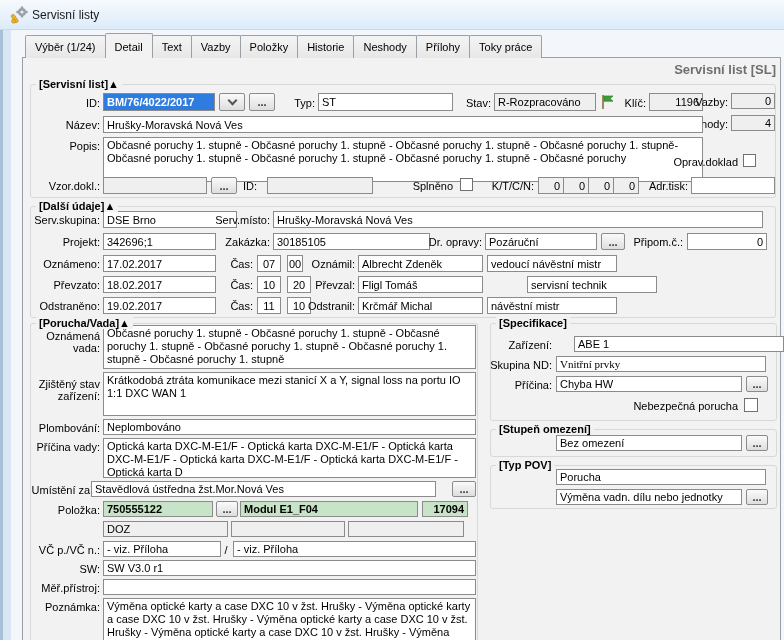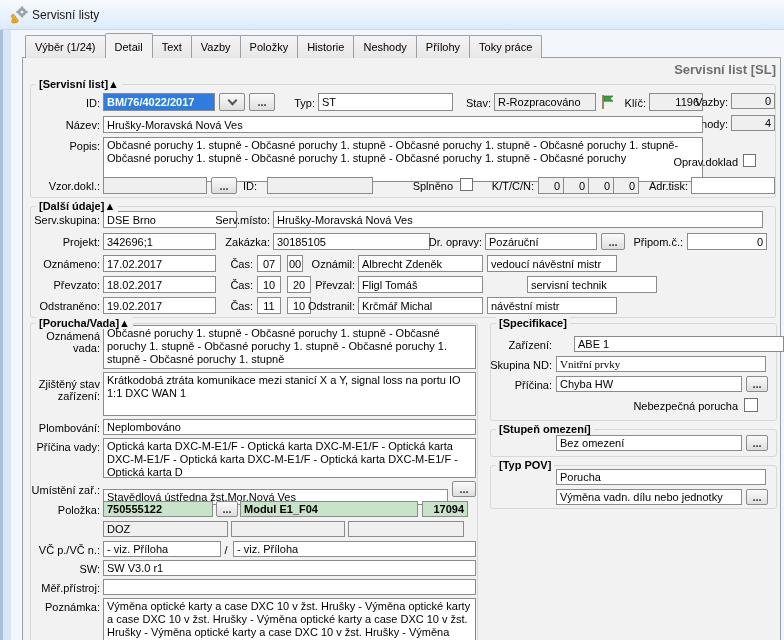--- a/index.html
+++ b/index.html
@@ -213,21 +213,21 @@
 <div class="lbl" style="left:30px;top:378px;width:70px;">Zjištěný stav zařízení:</div>
 <div class="ta" style="left:103px;top:372px;width:373px;height:44px;">Krátkodobá ztráta komunikace mezi stanicí X a Y, signal loss na portu IO 1:1 DXC WAN 1</div>
 
 <div class="lbl" style="left:30px;top:422px;width:70px;">Plombování:</div>
 <div class="fld" style="left:103px;top:419px;width:373px;">Neplombováno</div>
 
 <div class="lbl" style="left:30px;top:441px;width:70px;">Příčina vady:</div>
 <div class="ta" style="left:103px;top:438px;width:373px;height:40px;">Optická karta DXC-M-E1/F - Optická karta DXC-M-E1/F - Optická karta DXC-M-E1/F - Optická karta DXC-M-E1/F - Optická karta DXC-M-E1/F - Optická karta D</div>
 
 <div class="lbl" style="left:28px;top:484px;width:72px;">Umístění zař.:</div>
-<div class="fld" style="left:103px;top:481px;width:345px;margin-top:8px;">Stavědlová ústředna žst.Mor.Nová Ves</div>
+<div class="fld" style="left:91px;top:481px;width:345px;">Stavědlová ústředna žst.Mor.Nová Ves</div>
 <div class="btn" style="left:452px;top:481px;width:24px;">...</div>
 
 <div class="lbl" style="left:30px;top:504px;width:70px;">Položka:</div>
 <div class="fld green" style="left:103px;top:501px;width:110px;">750555122</div>
 <div class="btn" style="left:216px;top:501px;width:22px;">...</div>
 <div class="fld green" style="left:240px;top:501px;width:178px;">Modul E1_F04</div>
 <div class="fld green right" style="left:422px;top:501px;width:46px;">17094</div>
 
 <div class="fld ro" style="left:103px;top:521px;width:125px;">DOZ</div>
 <div class="fld ro" style="left:231px;top:521px;width:114px;"></div>

